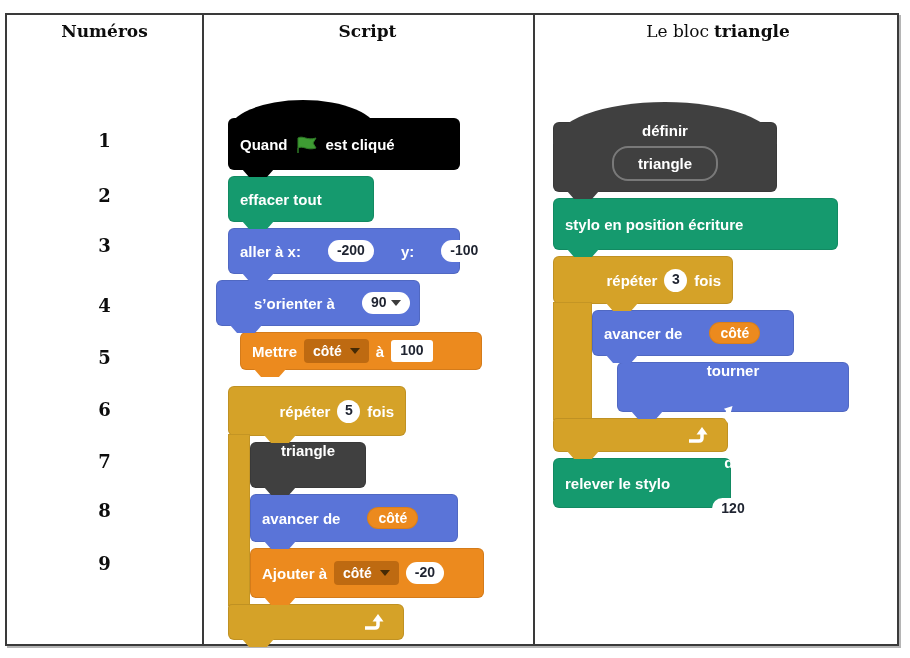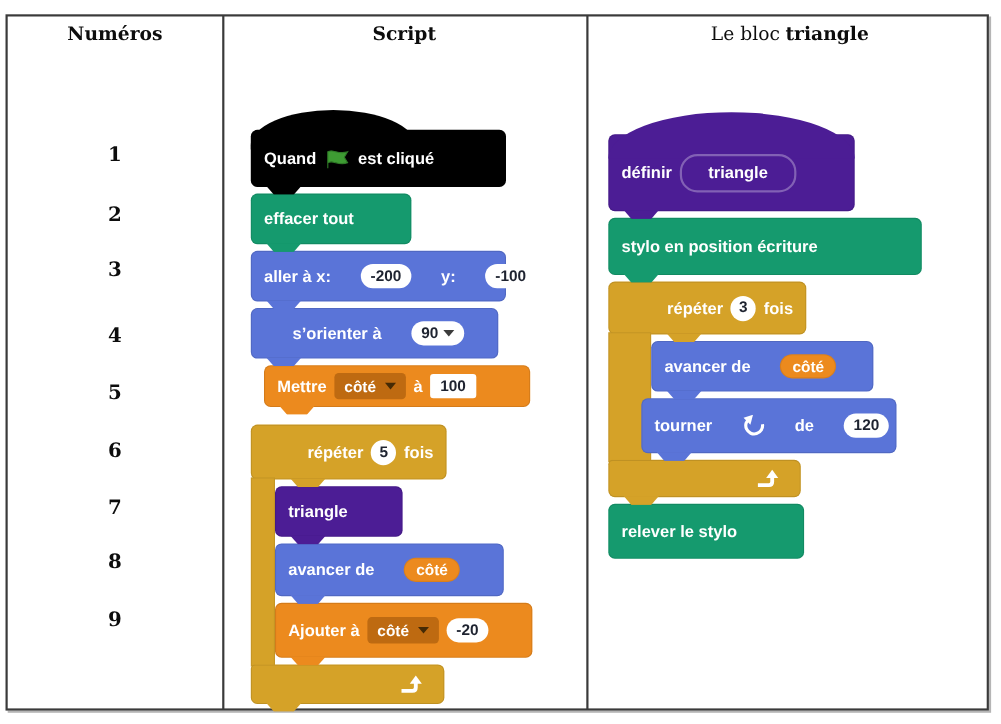--- a/index.html
+++ b/index.html
@@ -21,21 +21,21 @@
   
   .blk{position:absolute;display:flex;align-items:center;gap:7px;padding:0 12px;
        border-radius:6px;color:#fff;font-weight:bold;font-size:15px;
        box-sizing:border-box;box-shadow:inset 0 0 0 1px rgba(0,0,0,.10);}
   .blk>span{position:relative;z-index:2;white-space:nowrap;}
   .c-brown{background:#000000;}
   .c-green{background:#159A6E;}
   .c-blue{background:#5A74D8;gap:27px;}
   .c-orange{background:#EC8A1E;}
   .c-gold{background:#D5A228;justify-content:flex-end;}
-  .c-purple{background:#4c1d95;}
+  .c-purple{background:#404040;flex-direction:column;}
   .bump{position:absolute;bottom:-7px;left:14px;width:32px;height:8px;background:inherit;
         clip-path:polygon(0 0,100% 0,78% 100%,22% 100%);z-index:1;}
   .bump.in-c1{left:36px;}
   .bump.in-c2{left:53px;}
   .dome{position:absolute;background:inherit;z-index:0;}
   .dome.hat{left:0;top:-18px;width:150px;height:36px;border-radius:50% 50% 0 0/90% 90% 0 0;}
   .dome.cap{left:0;top:-20px;width:100%;height:42px;border-radius:50% 50% 0 0/100% 100% 0 0;}
   .arm{position:absolute;background:#D5A228;box-shadow:inset 0 0 0 1px rgba(0,0,0,.08);}
   .foot{justify-content:flex-end;padding-right:16px;border-radius:4px 6px 6px 6px;}
   
@@ -102,21 +102,21 @@
   </div>
 
   <div class="blk c-blue" style="left:228px;top:228px;width:232px;height:46px;">
     <span>aller à x:</span>
     <span class="pill">-200</span>
     <span>y:</span>
     <span class="pill">-100</span>
     <i class="bump"></i>
   </div>
 
-  <div class="blk c-blue" style="left:228px;top:280px;width:225px;height:46px;padding-left:38px;">
+  <div class="blk c-blue" style="left:216px;top:280px;width:204px;height:46px;padding-left:38px;">
     <span>s’orienter à</span>
     <span class="pill">
         <span>90</span>
         <i class="caret on-white"></i>
       </span>
     <i class="bump"></i>
   </div>
 
   <div class="blk c-orange" style="left:240px;top:332px;width:242px;height:38px;">
     <span>Mettre</span>
@@ -187,21 +187,21 @@
     <i class="bump in-c2"></i>
   </div>
   <div class="arm" style="left:553px;top:302px;width:39px;height:118px;"></div>
 
   <div class="blk c-blue" style="left:592px;top:310px;width:202px;height:46px;">
     <span>avancer de</span>
     <span class="ovar">côté</span>
     <i class="bump"></i>
   </div>
 
-  <div class="blk c-blue" style="left:583px;top:362px;width:232px;height:50px;">
+  <div class="blk c-blue" style="left:617px;top:362px;width:232px;height:50px;flex-direction:column;">
     <span>tourner</span>
     <span class="icon">
       <svg width="21" height="21" viewBox="0 0 22 22">
           <path d="M7 3.5 A8 8 0 1 0 19 9" fill="none" stroke="#fff" stroke-width="3"></path>
           <polygon points="10,0 1,3 7.5,9.5" fill="#fff"></polygon>
         </svg>
     </span>
     <span>de</span>
     <span class="pill">120</span>
     <span>degrés</span>

